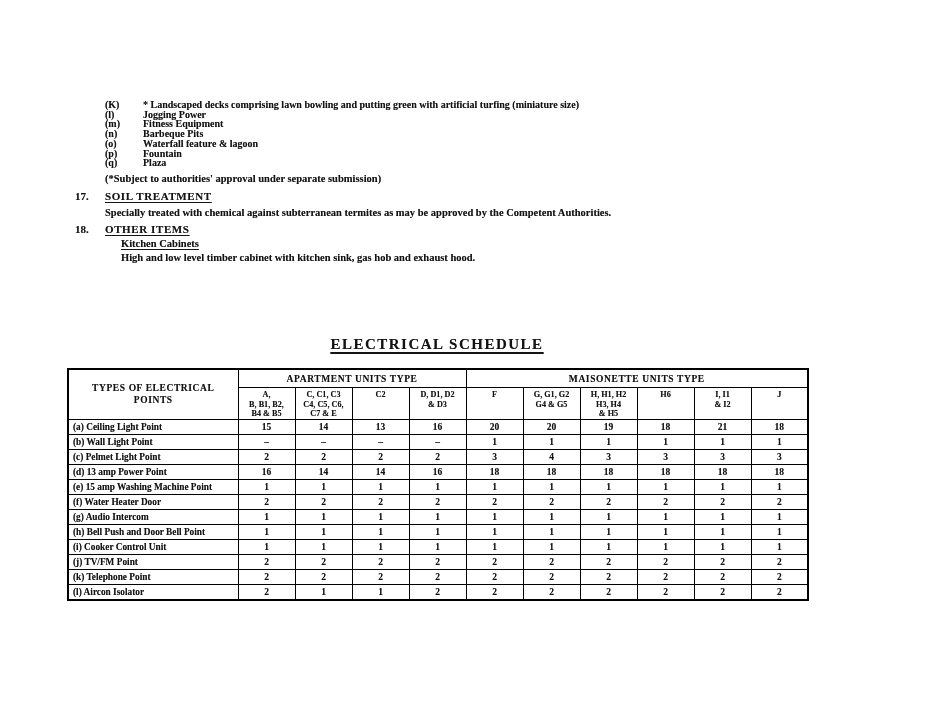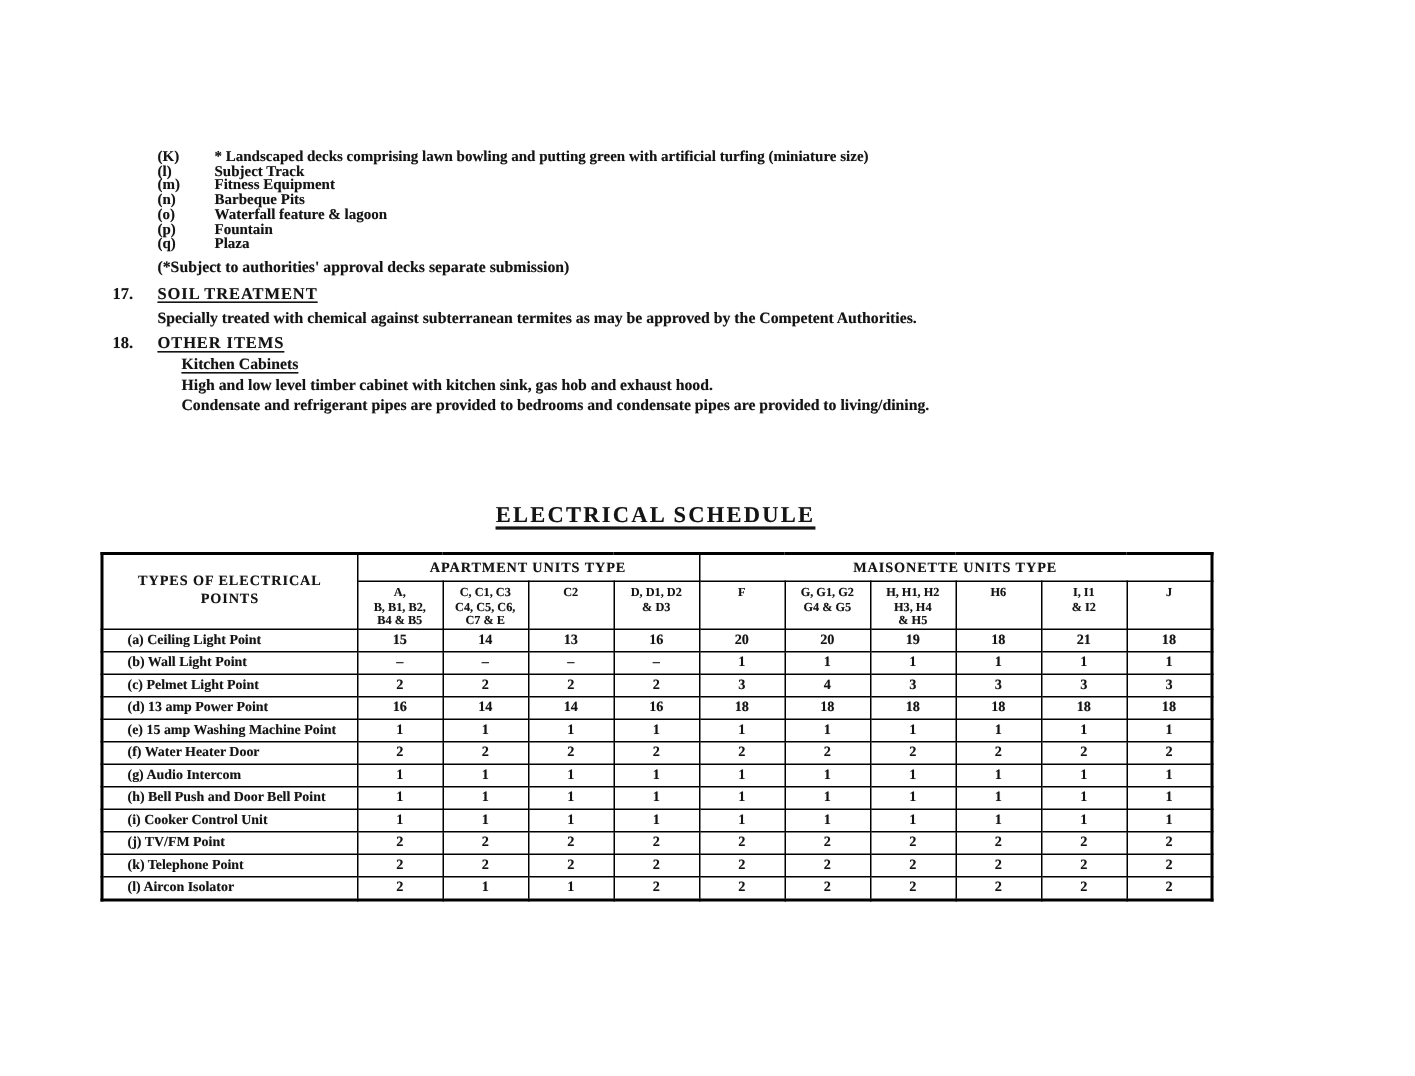--- a/index.html
+++ b/index.html
@@ -46,36 +46,36 @@
     font-size: 9.5px;
   }
   table.schedule th, table.schedule td { border: 1px solid #000; padding: 0; }
   tr.group-row th { height: 17px; font-size: 9.5px; letter-spacing: 0.6px; text-align: center; vertical-align: middle; margin-top: 35px; }
   tr.cols-row th {
     height: 28px; font-size: 8.2px; line-height: 1.18;
     white-space: pre-line; text-align: center; vertical-align: top; padding-top: 2px;
   }
   th.rowhead { font-size: 9px; line-height: 1.25; text-align: center; vertical-align: middle; letter-spacing: 0.3px; }
   tbody tr { height: 15px; }
-  tbody td.label { text-align: left; padding-left: 16px; font-size: 9.3px; white-space: nowrap; overflow: hidden; }
+  tbody td.label { text-align: left; padding-left: 4px; font-size: 9.3px; white-space: nowrap; overflow: hidden; }
   tbody td.val { text-align: center; font-size: 9.5px; }
 </style>
 </head>
 <body>
 
 <div class="page">
 
   <div class="amenities" id="amenities">
       <div class="amen-row">
         <span class="amen-key">(K)</span>
         <span class="amen-label">* Landscaped decks comprising lawn bowling and putting green with artificial turfing (miniature size)</span>
       </div>
       <div class="amen-row">
         <span class="amen-key">(l)</span>
-        <span class="amen-label">Subject Track</span>
+        <span class="amen-label">Jogging Power</span>
       </div>
       <div class="amen-row">
         <span class="amen-key">(m)</span>
         <span class="amen-label">Fitness Equipment</span>
       </div>
       <div class="amen-row">
         <span class="amen-key">(n)</span>
         <span class="amen-label">Barbeque Pits</span>
       </div>
       <div class="amen-row">
@@ -85,32 +85,31 @@
       <div class="amen-row">
         <span class="amen-key">(p)</span>
         <span class="amen-label">Fountain</span>
       </div>
       <div class="amen-row">
         <span class="amen-key">(q)</span>
         <span class="amen-label">Plaza</span>
       </div>
     </div>
 
-  <div class="note">(*Subject to authorities' approval decks separate submission)</div>
+  <div class="note">(*Subject to authorities' approval under separate submission)</div>
 
   <div class="sec-num" style="top:190px">17.</div>
   <div class="sec-head" style="top:190px">SOIL TREATMENT</div>
   <div class="sec-body" style="top:207px">Specially treated with chemical against subterranean termites as may be approved by the Competent Authorities.</div>
 
   <div class="sec-num" style="top:223px">18.</div>
   <div class="sec-head" style="top:223px">OTHER ITEMS</div>
   <div class="sec18-lines" id="sec18-lines">
       <div class="line"><span class="u">Kitchen Cabinets</span></div>
       <div class="line"><span>High and low level timber cabinet with kitchen sink, gas hob and exhaust hood.</span></div>
-      <div class="line"><span>Condensate and refrigerant pipes are provided to bedrooms and condensate pipes are provided to living/dining.</span></div>
     </div>
 
   <div class="schedule-title">ELECTRICAL SCHEDULE</div>
 
   <table class="schedule">
     <colgroup id="sched-cols">
         <col style="width: 170px;">
         <col style="width: 57px;">
         <col style="width: 57px;">
         <col style="width: 57px;">

